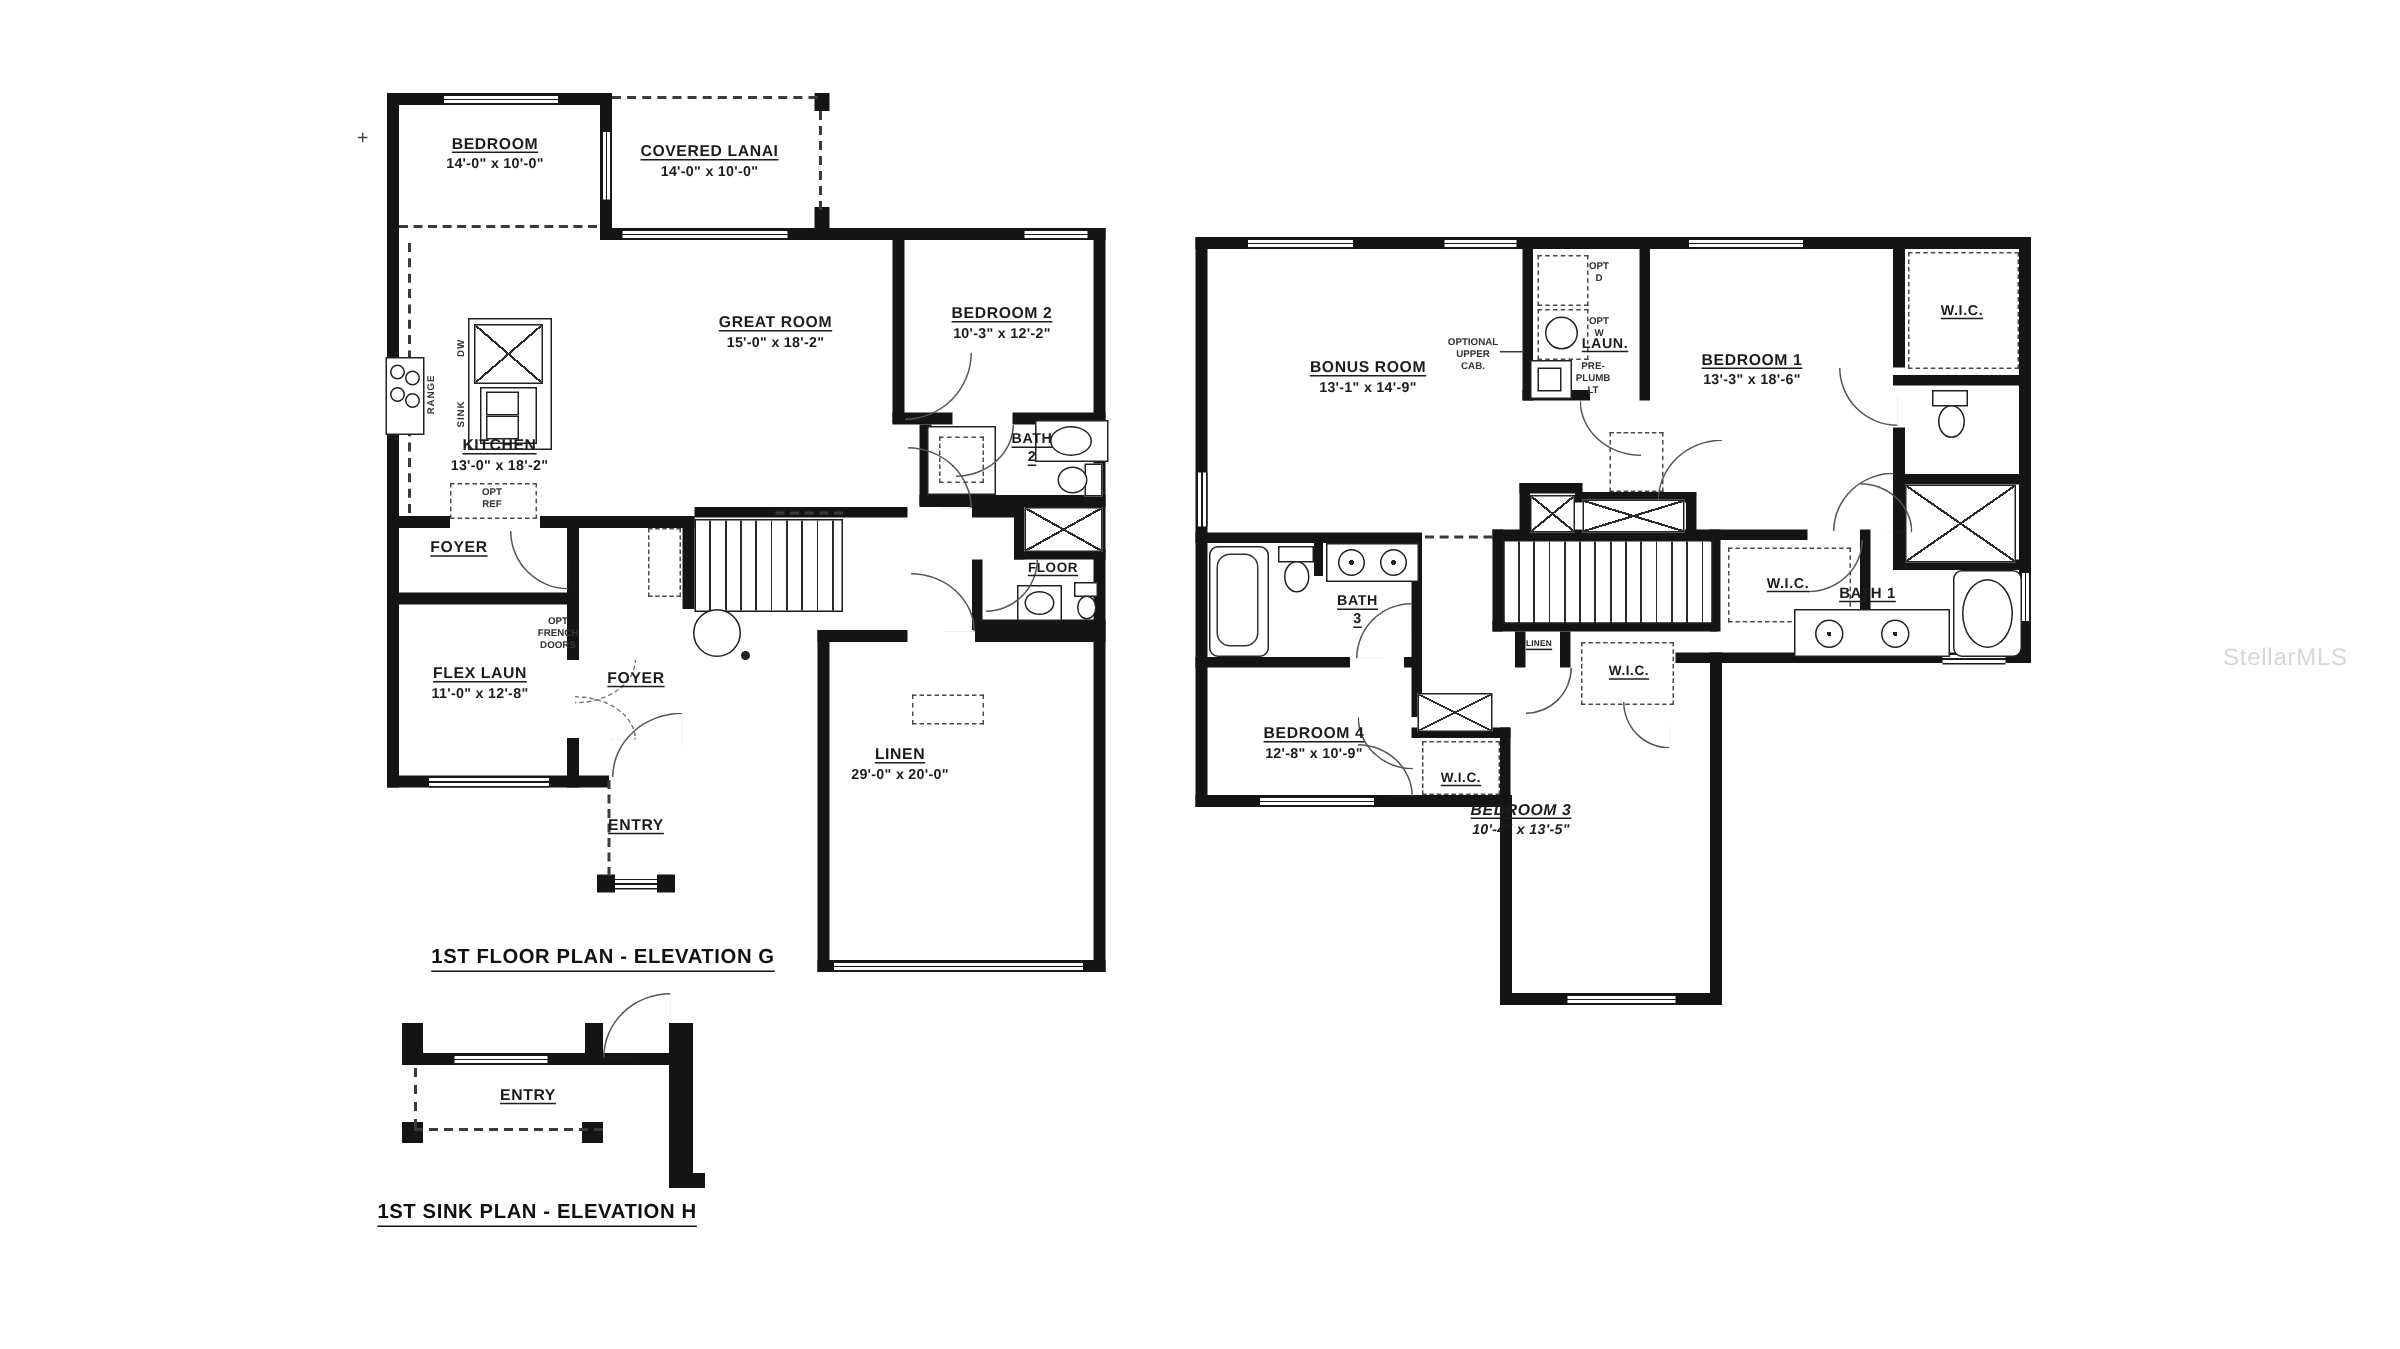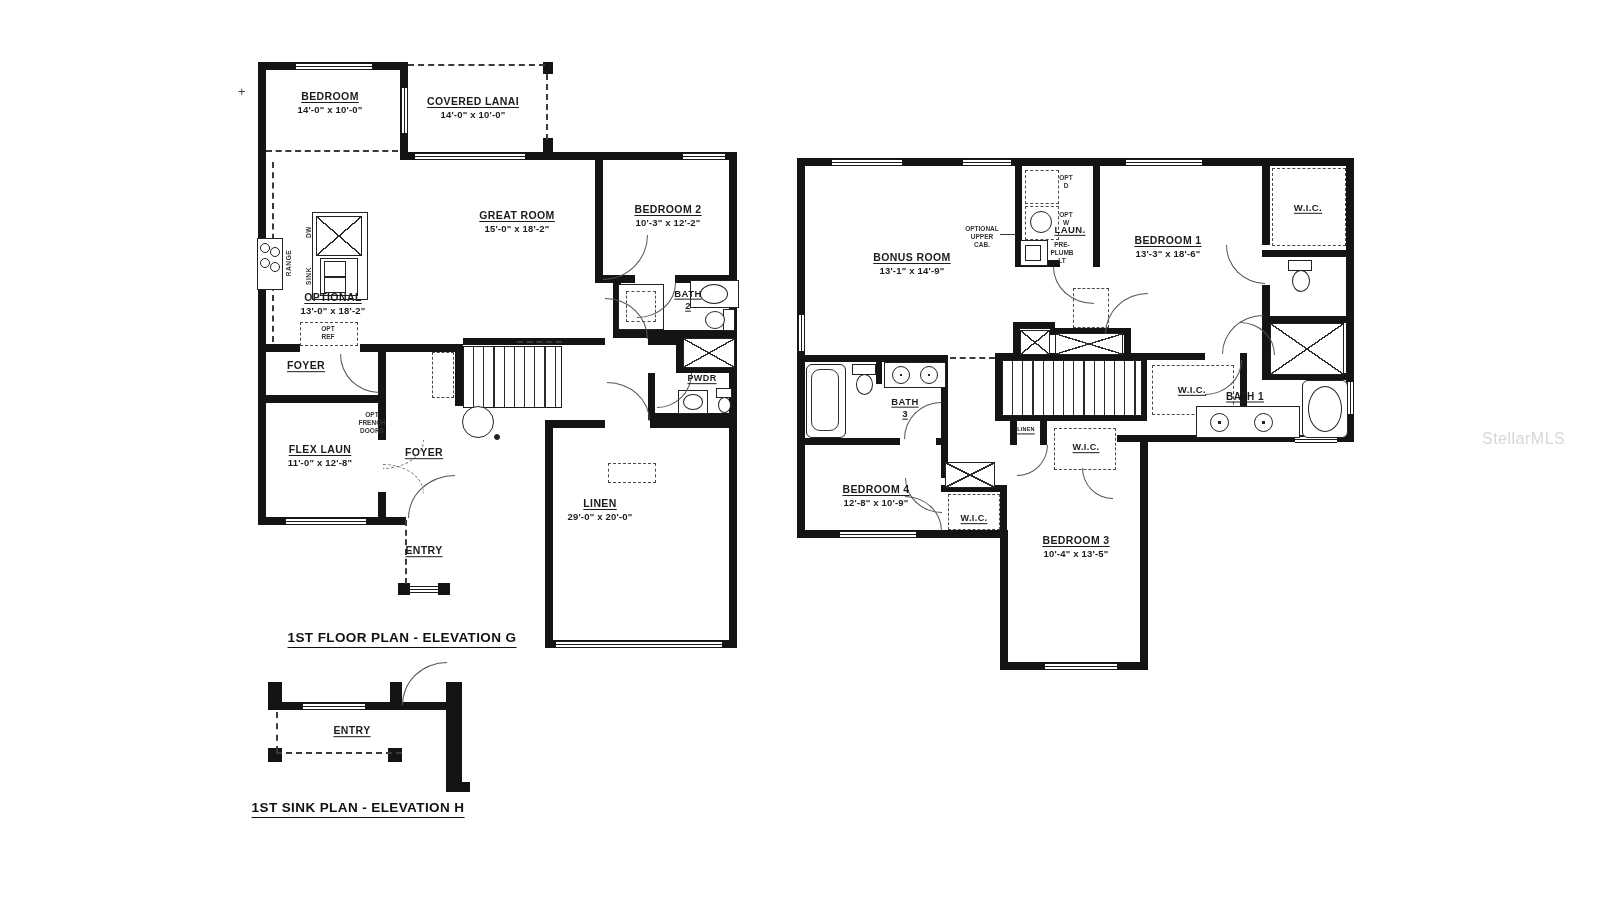--- a/index.html
+++ b/index.html
@@ -143,33 +143,33 @@
   </div>
   <div class="lbl" style="left:473px;top:108px;">
     <span class="rn">COVERED LANAI</span>
     <span class="rd">14'-0" x 10'-0"</span>
   </div>
   <div class="lbl" style="left:517px;top:222px;">
     <span class="rn">GREAT ROOM</span>
     <span class="rd">15'-0" x 18'-2"</span>
   </div>
   <div class="lbl" style="left:333px;top:304px;">
-    <span class="rn">OPTIONAL</span>
+    <span class="rn">KITCHEN</span>
     <span class="rd">13'-0" x 18'-2"</span>
   </div>
   <div class="lbl" style="left:668px;top:216px;">
     <span class="rn">BEDROOM 2</span>
     <span class="rd">10'-3" x 12'-2"</span>
   </div>
   <div class="lbl" style="left:688px;top:300px;font-size:9.5px;">
     <span class="rn">BATH</span>
     <span class="rn">2</span>
   </div>
   <div class="lbl" style="left:702px;top:379px;font-size:9px;">
-    <span class="rn">PWDR</span>
+    <span class="rn">FLOOR</span>
   </div>
   <div class="lbl" style="left:306px;top:366px;">
     <span class="rn">FOYER</span>
   </div>
   <div class="lbl" style="left:320px;top:456px;">
     <span class="rn">FLEX LAUN</span>
     <span class="rd">11'-0" x 12'-8"</span>
   </div>
   <div class="lbl" style="left:424px;top:453px;">
     <span class="rn">FOYER</span>
@@ -293,21 +293,21 @@
   <div class="arc aBR" style="left:1222px;top:315px;width:40px;height:38px;"></div>
   <div class="arc aBR" style="left:1105px;top:293px;width:42px;height:40px;"></div>
   <div class="arc aTL" style="left:1205px;top:360px;width:36px;height:34px;"></div>
   <div class="arc aBR" style="left:904px;top:402px;width:36px;height:36px;"></div>
   <div class="arc aTR" style="left:905px;top:478px;width:36px;height:34px;"></div>
   <div class="arc aBL" style="left:905px;top:496px;width:36px;height:34px;"></div>
   <div class="arc aTL" style="left:1017px;top:445px;width:30px;height:30px;"></div>
   <div class="arc aTR" style="left:1082px;top:468px;width:30px;height:30px;"></div>
   <div class="arc aBL" style="left:1240px;top:322px;width:34px;height:32px;"></div>
 
-  <div class="lbl" style="left:912px;top:252px;margin-top:12px;">
+  <div class="lbl" style="left:912px;top:252px;">
     <span class="rn">BONUS ROOM</span>
     <span class="rd">13'-1" x 14'-9"</span>
   </div>
   <div class="lbl" style="left:1070px;top:230px;font-size:9.5px;">
     <span class="rn">LAUN.</span>
   </div>
   <div class="sm" style="left:1066px;top:182px;">OPT
 D</div>
   <div class="sm" style="left:1066px;top:219px;">OPT
 W</div>
@@ -341,19 +341,19 @@
   </div>
   <div class="lbl" style="left:974px;top:519px;font-size:9px;">
     <span class="rn">W.I.C.</span>
   </div>
   <div class="lbl" style="left:1026px;top:430px;font-size:5.5px;letter-spacing:.2px;">
     <span class="rn">LINEN</span>
   </div>
   <div class="lbl" style="left:1086px;top:448px;font-size:9px;">
     <span class="rn">W.I.C.</span>
   </div>
-  <div class="lbl" style="left:1076px;top:547px;">
+  <div class="lbl" style="left:1014px;top:547px;font-style:italic;">
     <span class="rn">BEDROOM 3</span>
     <span class="rd">10'-4" x 13'-5"</span>
   </div>
 
   <div class="wm" style="left:1482px;top:430px;">StellarMLS</div>
 </div>
 
 </body></html>

